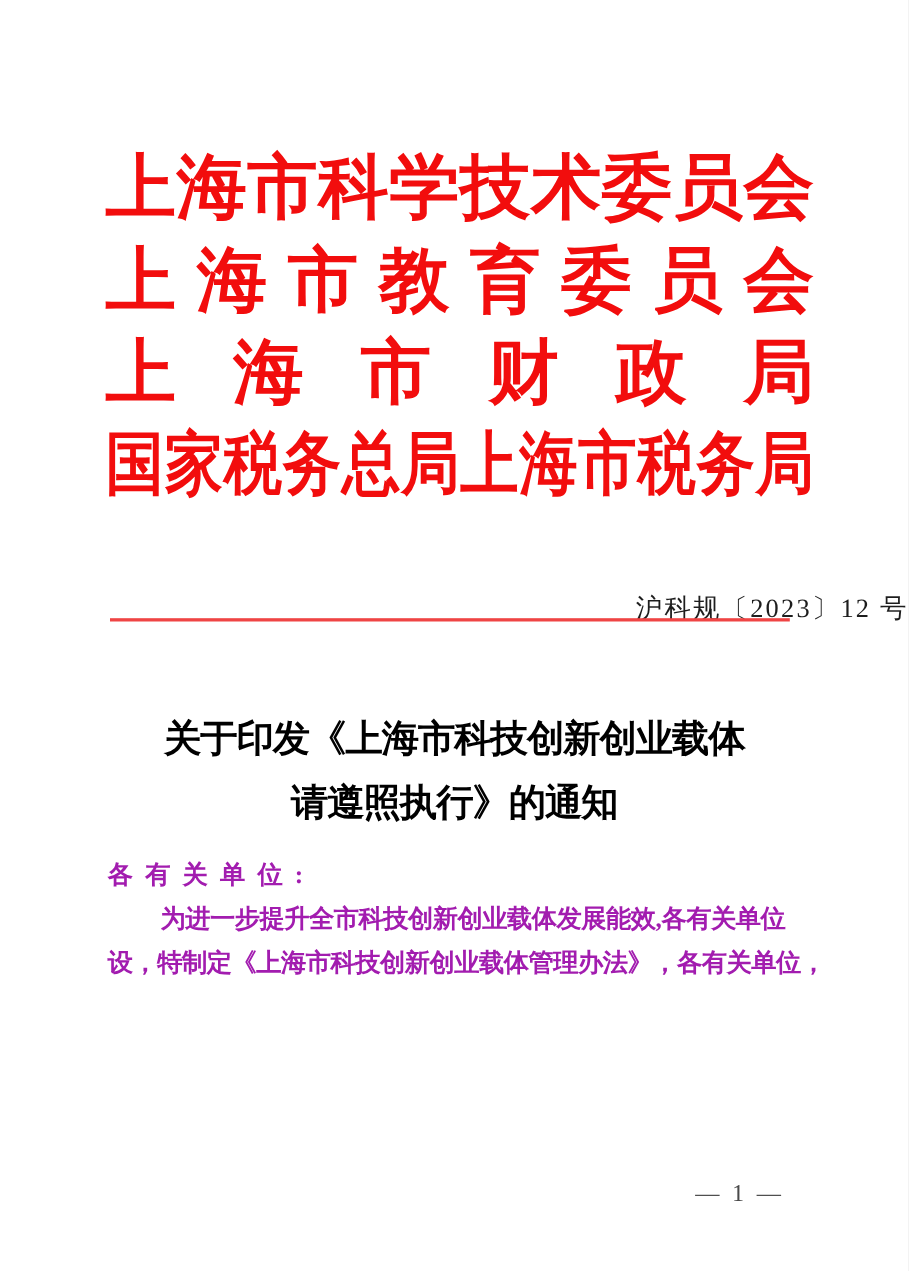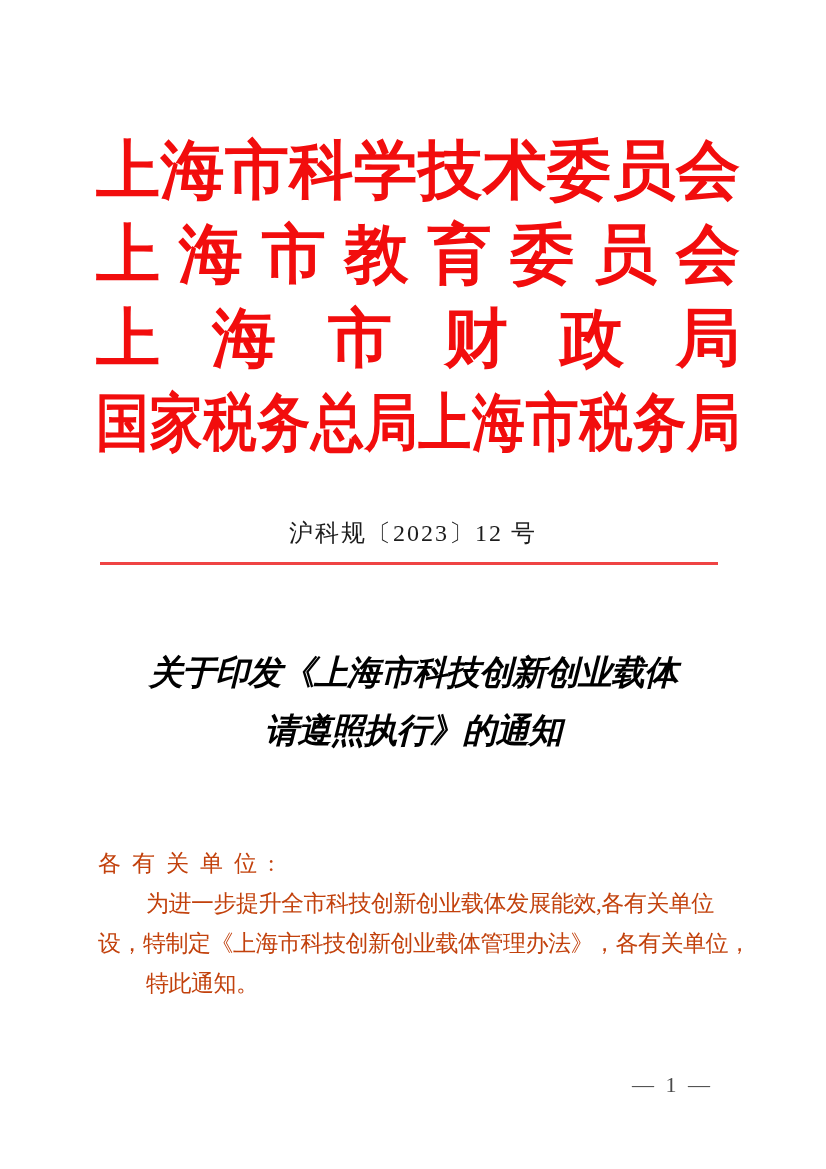--- a/index.html
+++ b/index.html
@@ -20,47 +20,47 @@
     justify-content:space-between;
     align-items:center;
     font-size:64px;
     font-weight:700;
     white-space:nowrap;
   }
   .org-line span{display:inline-block;line-height:1;}
   #org-line-4{font-size:53px;transform:scaleY(1.18);}
   
   #doc-number{
-    position:absolute;left:0;top:517px;width:100%;
-    text-align:center;
+    position:absolute;left:0;top:537px;width:100%;
+    text-align:right;
     font-size:24px;
     color:#1d1d1d;
     letter-spacing:2px;
   }
   
   #red-rule{
     position:absolute;left:100px;top:562px;
     width:618px;height:3px;
     border:none;margin:0;padding:0;
   }
   
   #doc-title{
     position:absolute;left:0;top:644px;width:100%;
     text-align:center;
     font-size:34px;
     font-weight:700;
     line-height:58px;
     color:#000;
     letter-spacing:-1px;
-    font-style:italic;
   }
   
   #body-block{
-    position:absolute;left:98px;top:844px;width:624px;
-    color:#c2410c;
+    position:absolute;left:98px;top:776px;width:624px;
+    color:#a21caf;
+    font-weight:bold;
   }
   .body-line{
     height:40px;
     line-height:40px;
     font-size:23px;
     letter-spacing:-0.5px;
     white-space:nowrap;
   }
   #salutation{letter-spacing:11px;}
   .indent{padding-left:48px;}
@@ -131,18 +131,17 @@
 
   <div id="doc-title">
     <div>关于印发《上海市科技创新创业载体</div>
     <div>请遵照执行》的通知</div>
   </div>
 
   <div id="body-block">
     <div class="body-line" id="salutation">各有关单位:</div>
     <div class="body-line indent">为进一步提升全市科技创新创业载体发展能效,各有关单位</div>
     <div class="body-line">设，特制定《上海市科技创新创业载体管理办法》，各有关单位，</div>
-    <div class="body-line indent">特此通知。</div>
   </div>
 
   <div id="page-number">— 1 —</div>
 
 </div>
 
 </body></html>

